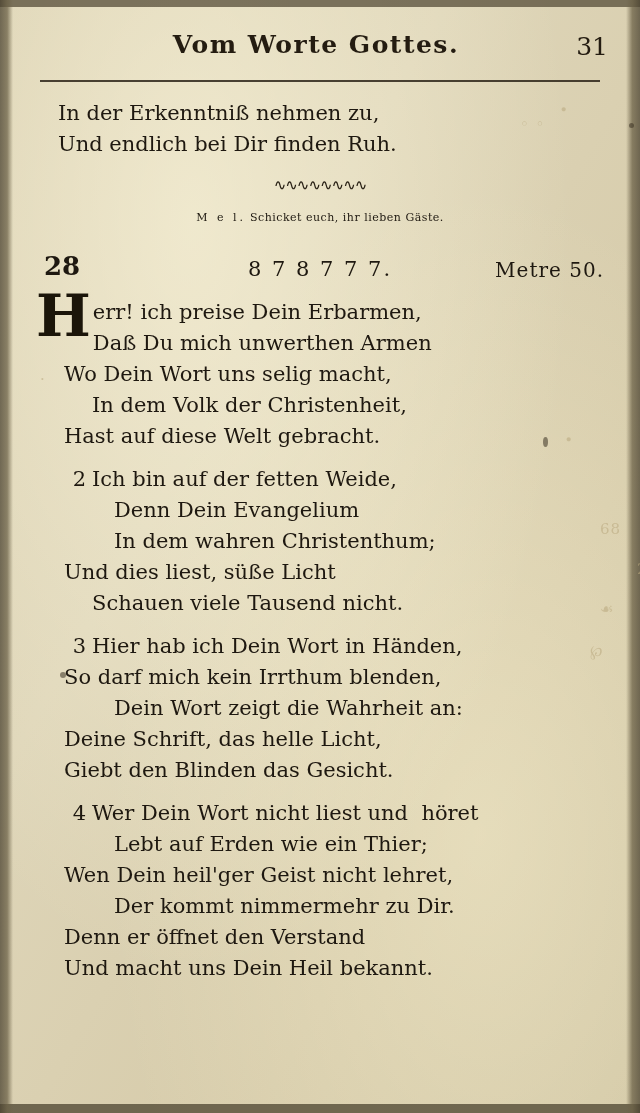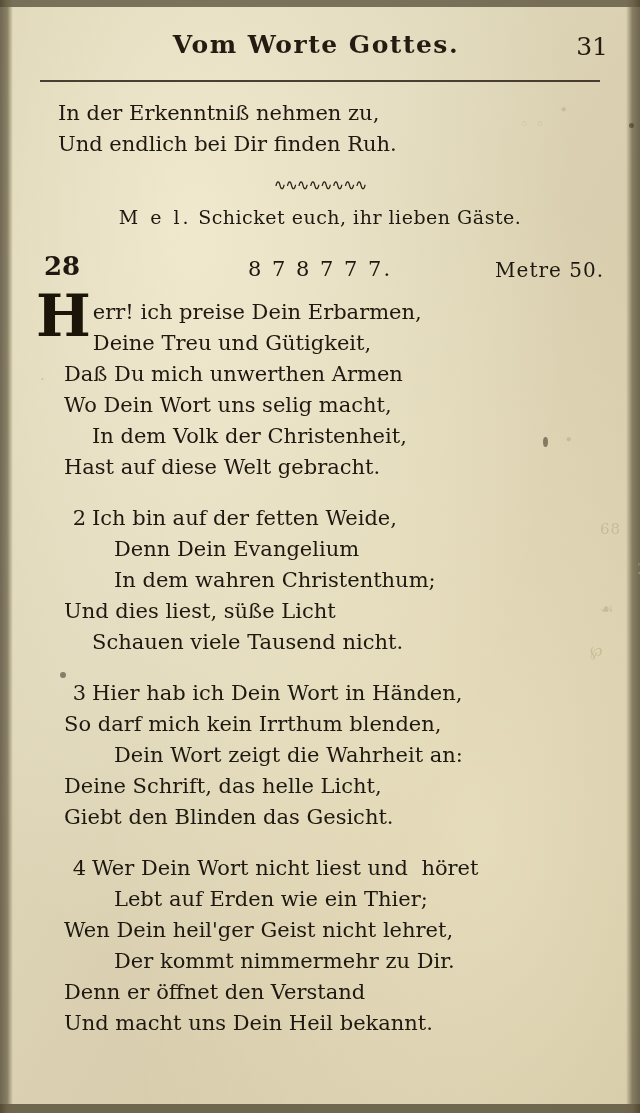--- a/index.html
+++ b/index.html
@@ -112,21 +112,21 @@
     font-size: 15px;
     letter-spacing: -1px;
     line-height: 14px;
     overflow: hidden;
     white-space: nowrap;
   }
 
   
   .mel {
     text-align: center;
-    font-size: 19px;
+    font-size: 11px;
     letter-spacing: .5px;
     margin: 2px 0 4px 0;
   }
   .mel .melword { letter-spacing: 3px; }
 
   
   .numrow {
     position: relative;
     height: 34px;
     margin-top: 18px;
@@ -148,21 +148,21 @@
   }
   .metre {
     position: absolute;
     right: 6px;
     top: 4px;
     font-size: 20px;
     letter-spacing: 1px;
   }
 
   
-  .stanza { margin-top: 20px; }
+  .stanza { margin-top: 12px; }
   .stanza.first { margin-top: 4px; position: relative; min-height: 60px; }
 
   .dropcap {
     float: left;
     font-size: 58px;
     line-height: 50px;
     font-weight: 700;
     margin: 2px 2px 0 6px;
     font-family: "DejaVu Serif", serif;
     color: #1b1509;
@@ -229,21 +229,20 @@
       <div class="numrow">
         <div class="hymn-no">28</div>
         <div class="meter-nums">8 7 8 7 7 7.</div>
         <div class="metre">Metre 50.</div>
       </div>
 
       <div class="stanza first">
         <span class="dropcap">H</span>
         <div class="verse-lines">
           <span class="ln first-line">err! ich preise Dein Erbarmen,</span>
-          <span class="ln i2">Deine Treu und Gütigkeit,</span>
           <span class="ln i1">Daß Du mich unwerthen Armen</span>
           <span class="ln i1">Wo Dein Wort uns selig macht,</span>
           <span class="ln i2">In dem Volk der Christenheit,</span>
           <span class="ln i1">Hast auf diese Welt gebracht.</span>
         </div>
       </div>
 
       <div class="stanza">
         <div class="verse-lines">
           <span class="ln i1"><span class="stanza-num">2</span><span>Ich bin auf der fetten Weide,</span></span>

